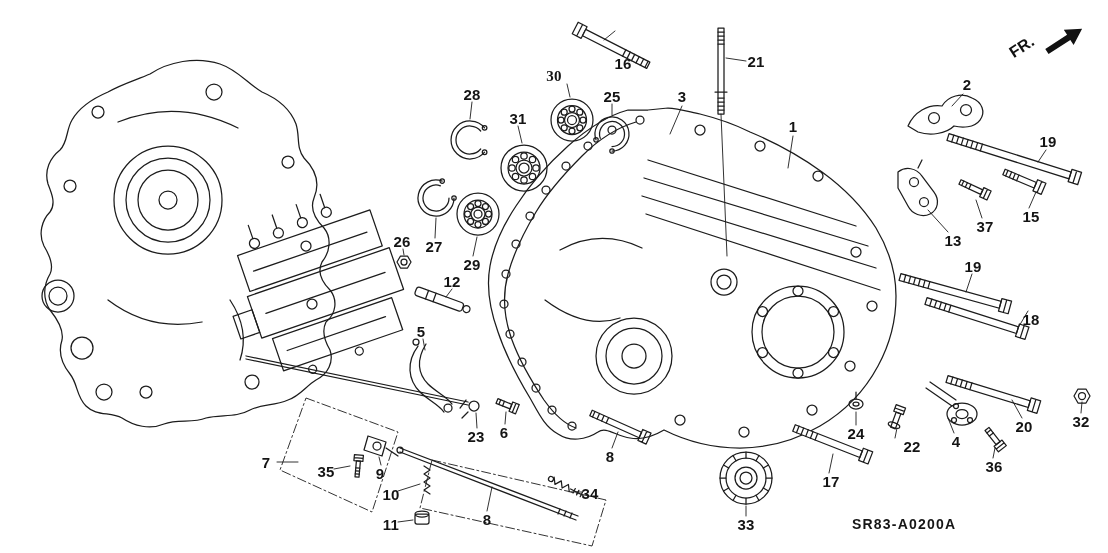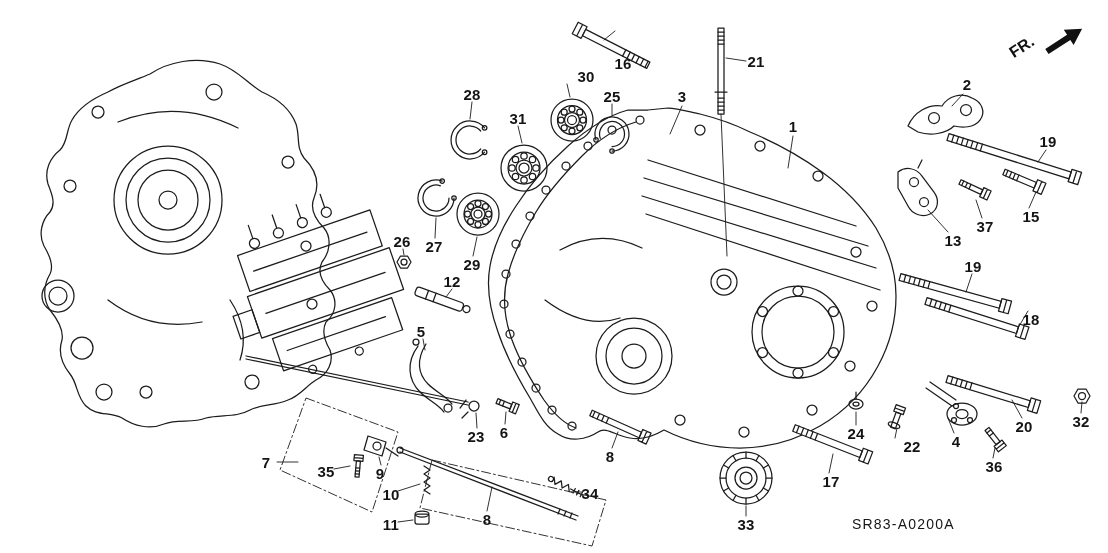--- a/index.html
+++ b/index.html
@@ -9,21 +9,21 @@
   }
   svg.art { position:absolute; left:0; top:0; }
   .callout {
     position:absolute; transform:translate(-50%,-50%);
     font-size:15px; font-weight:600; color:#141414; line-height:1;
     font-family:"Liberation Sans", sans-serif; letter-spacing:0.2px;
     white-space:nowrap; user-select:none;
   }
   .code {
     position:absolute; left:852px; top:516px;
-    font-size:14px; font-weight:400; letter-spacing:1.2px; color:#161616;
+    font-size:14px; font-weight:700; letter-spacing:1.2px; color:#161616;
   }
   .fr-label {
     position:absolute; left:1009px; top:38px;
     font-size:16px; font-weight:700; color:#111;
     transform:rotate(-33deg);
   }
 </style>
 </head>
 <body>
 
@@ -431,21 +431,21 @@
       <span class="callout" style="left: 1024px; top: 426px;">20</span>
       <span class="callout" style="left: 756px; top: 61px;">21</span>
       <span class="callout" style="left: 896px; top: 446px; margin-left: 16px;">22</span>
       <span class="callout" style="left: 476px; top: 436px;">23</span>
       <span class="callout" style="left: 856px; top: 433px; text-align: right;">24</span>
       <span class="callout" style="left: 612px; top: 96px;">25</span>
       <span class="callout" style="left: 402px; top: 241px;">26</span>
       <span class="callout" style="left: 434px; top: 246px;">27</span>
       <span class="callout" style="left: 472px; top: 94px;">28</span>
       <span class="callout" style="left: 472px; top: 264px;">29</span>
-      <span class="callout" style="left: 586px; top: 76px;">30</span>
+      <span class="callout" style="left: 554px; top: 76px; font-family: Liberation Serif, serif;">30</span>
       <span class="callout" style="left: 518px; top: 118px;">31</span>
       <span class="callout" style="left: 1081px; top: 421px;">32</span>
       <span class="callout" style="left: 746px; top: 524px;">33</span>
       <span class="callout" style="left: 590px; top: 493px;">34</span>
       <span class="callout" style="left: 326px; top: 471px;">35</span>
       <span class="callout" style="left: 994px; top: 466px;">36</span>
       <span class="callout" style="left: 985px; top: 226px;">37</span>
     </div>
 
   <span class="fr-label">FR.</span>

